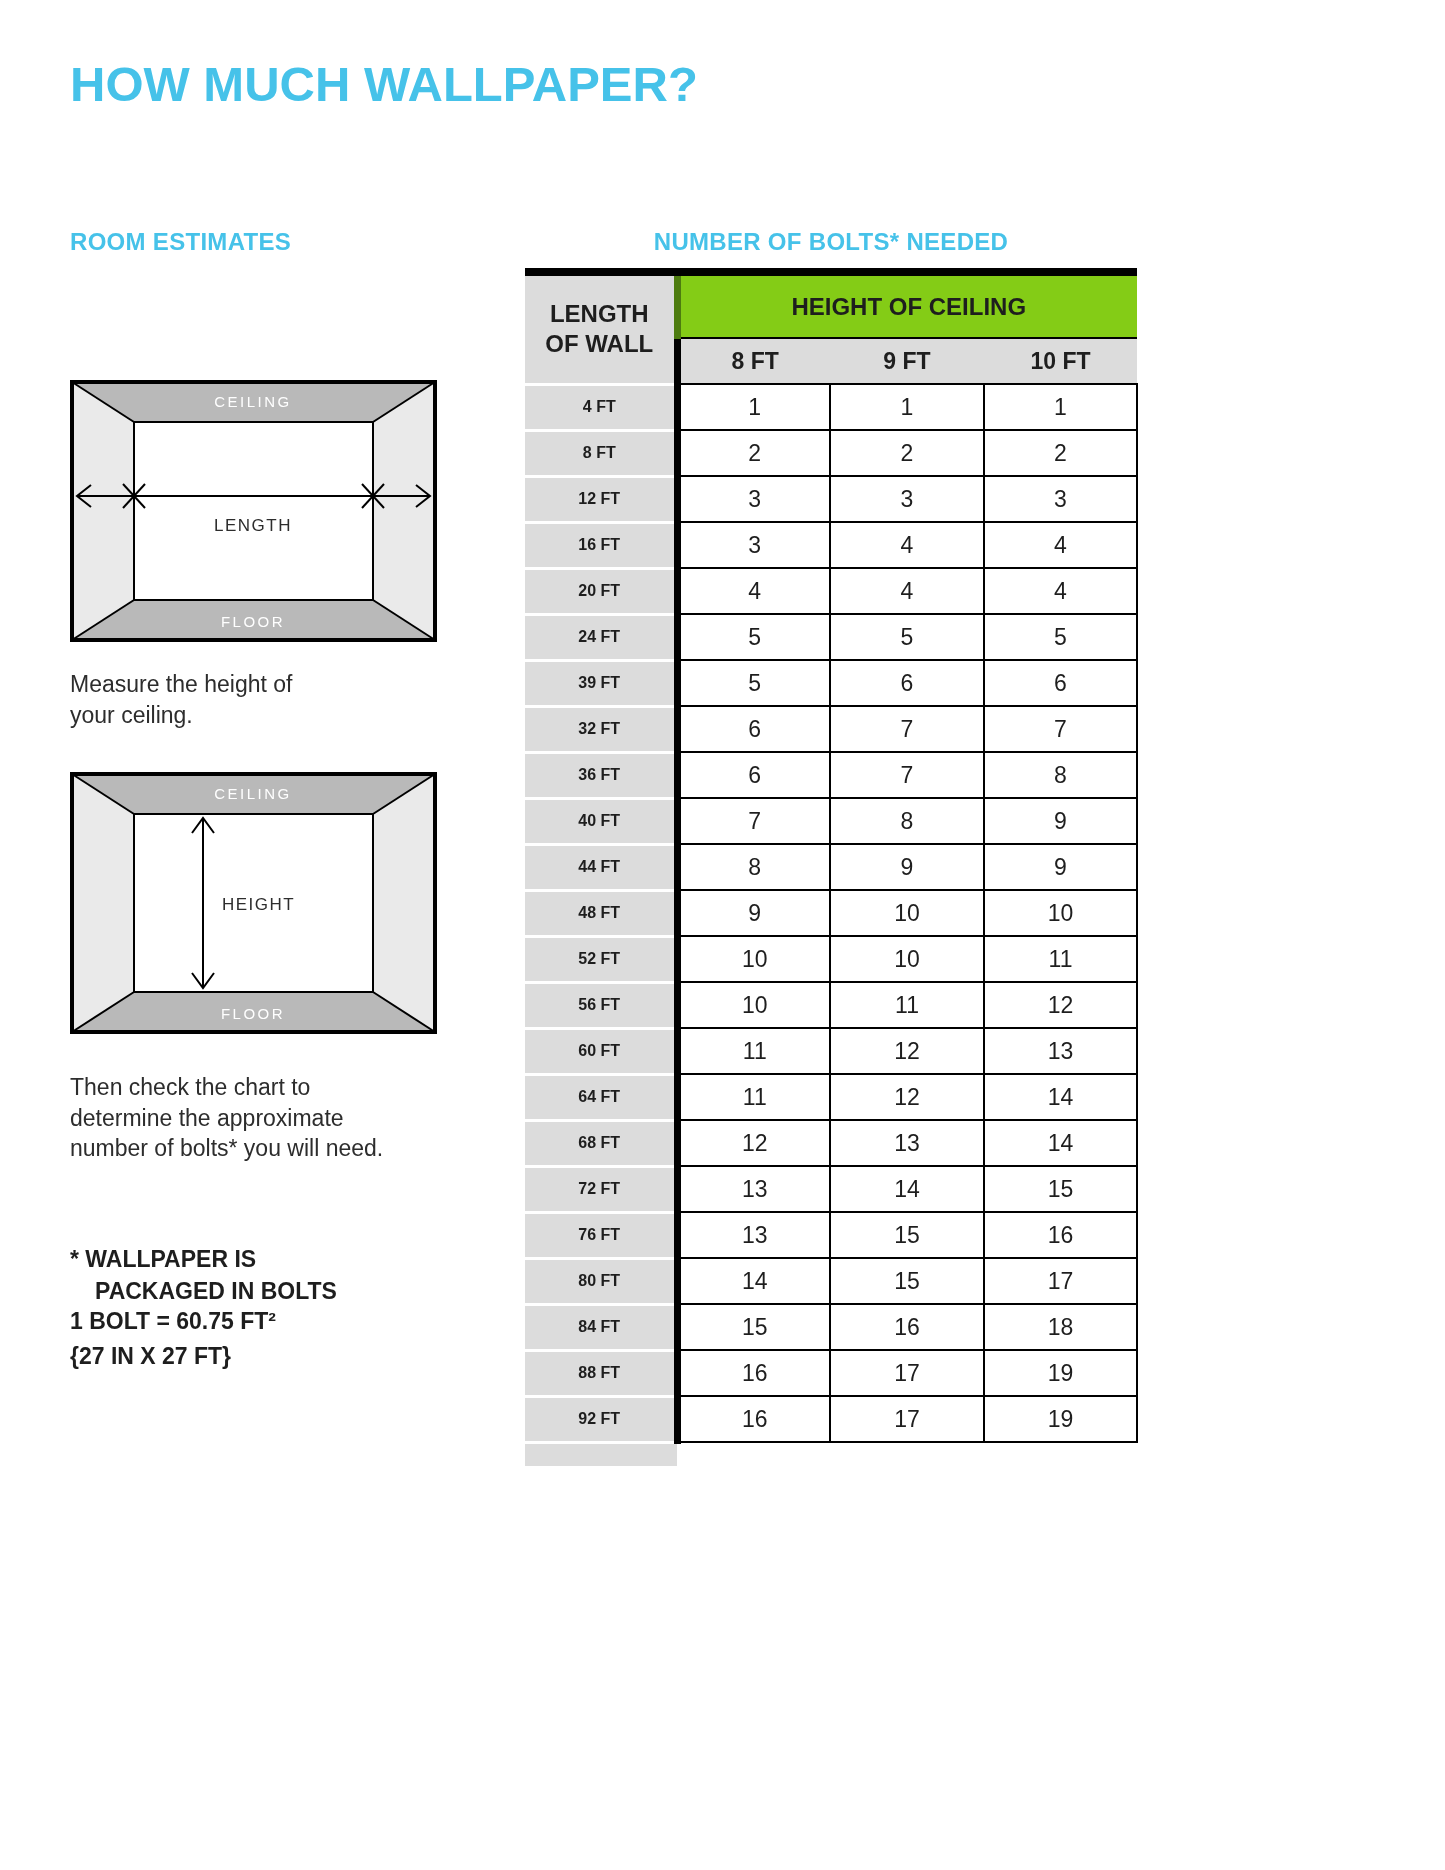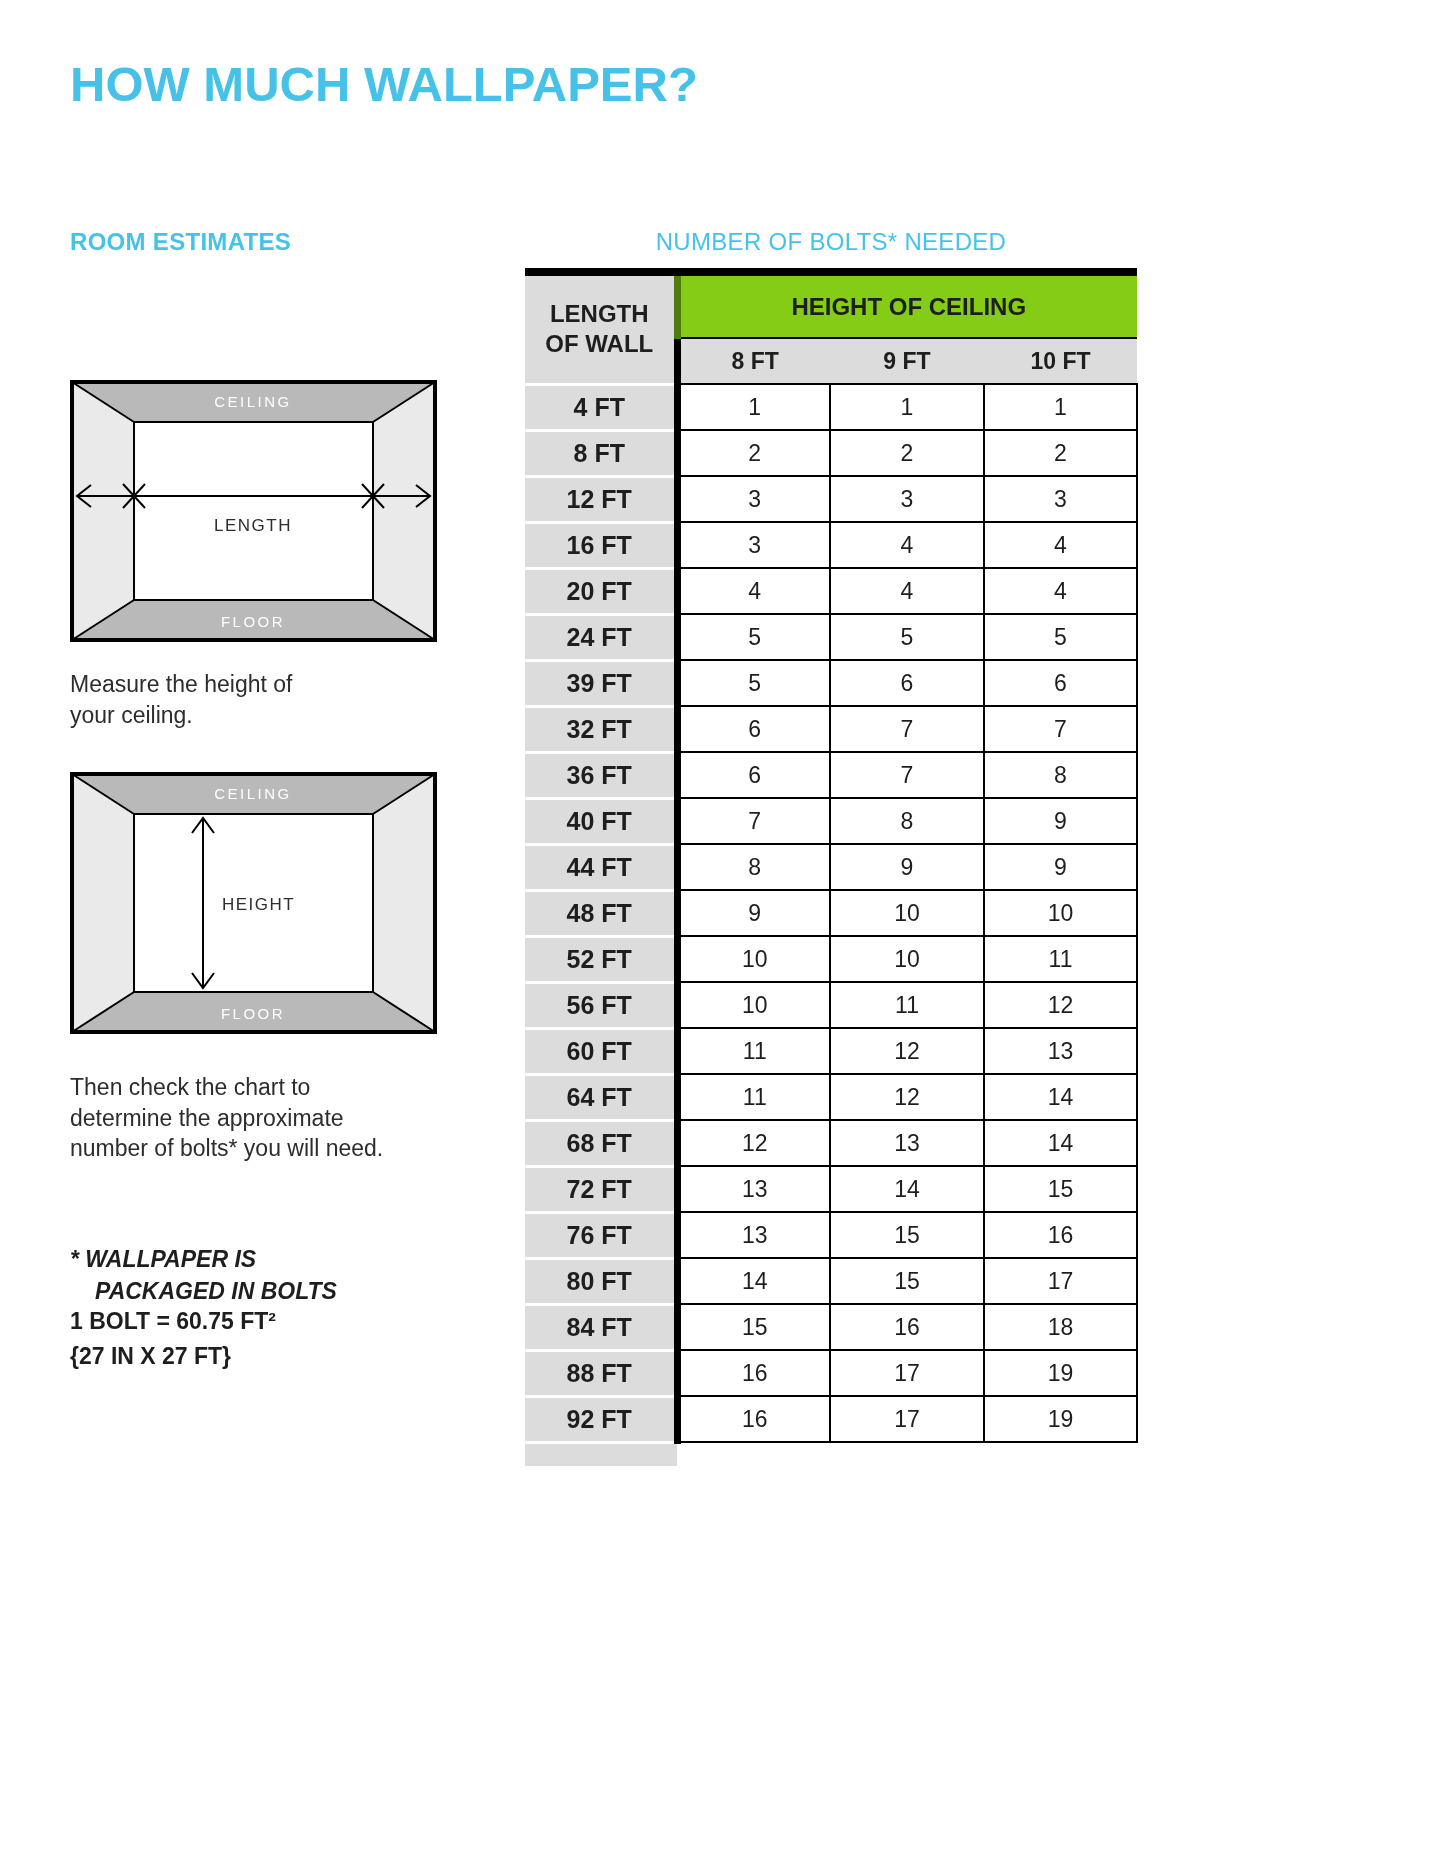--- a/index.html
+++ b/index.html
@@ -18,52 +18,52 @@
   }
   .para {
     position:absolute; left:70px; width:420px;
     font-size:23px; line-height:1.33; white-space:pre-line; color:#2d2d2d;
   }
   .diagram { position:absolute; left:70px; }
   .svg-band-label { fill:#ffffff; font-size:15px; letter-spacing:2.5px; font-family:"Liberation Sans",sans-serif; }
   .svg-dim-label  { fill:#2d2d2d; font-size:17px; letter-spacing:1.5px; font-family:"Liberation Sans",sans-serif; }
   .footnote {
     position:absolute; left:70px; top:1243px;
-    font-size:23px; font-weight:bold; line-height:1.4; color:#1e1e1e;font-style:italic;
+    font-size:23px; font-weight:bold; line-height:1.4; color:#1e1e1e;
   }
   .footnote .line { display:block; }
   .footnote .indent { padding-left:25px; }
   .bolt-info {
     position:absolute; left:70px; top:1304px;
     font-size:23px; font-weight:bold; line-height:1.5; color:#1e1e1e;
   }
   .bolt-info span { display:block; }
   .table-title {
     position:absolute; left:525px; top:228px; width:612px; text-align:center;
-    font-size:24px; font-weight:normal; color:#46c2e9; letter-spacing:0.3px;
+    font-size:24px; font-weight:bold; color:#46c2e9; letter-spacing:0.3px;
   }
   .table-wrap { position:absolute; left:525px; top:268px; width:612px; }
   table.bolts { border-collapse:collapse; table-layout:fixed; width:612px; }
   .bolts th, .bolts td { text-align:center; vertical-align:middle; }
   .corner-cell {
     background:#dcdcdc; font-size:24px; font-weight:bold; color:#1e1e1e;
     white-space:pre-line; line-height:1.25;
     border-top:8px solid #000; border-bottom:3px solid #fff;
   }
   .group-cell {
     background:#84cc16; font-size:24px; font-weight:bold; color:#1e1e1e; height:66px;
     border-top:8px solid #000; border-left:7px solid #4d7c0f; border-bottom:2px solid #000;
   }
   .sub-cell {
     background:#dcdcdc; font-size:23px; font-weight:bold; color:#1e1e1e; height:46px;
     border-bottom:2px solid #000;
   }
   .sub-cell.first { border-left:7px solid #000; }
   .label-cell {
-    background:#dcdcdc; font-size:25px; font-weight:bold; color:#1e1e1e; height:46px;
+    background:#dcdcdc; font-size:16px; font-weight:bold; color:#1e1e1e; height:46px;
     border-bottom:3px solid #fff;
   }
   .data-cell {
     background:#fff; font-size:23px; color:#1e1e1e; height:46px;
     border:2px solid #000;
   }
   .data-cell.first-data { border-left:7px solid #000; }
   .footer-strip { width:152px; height:22px; background:#dcdcdc; }
 </style>
 </head>

